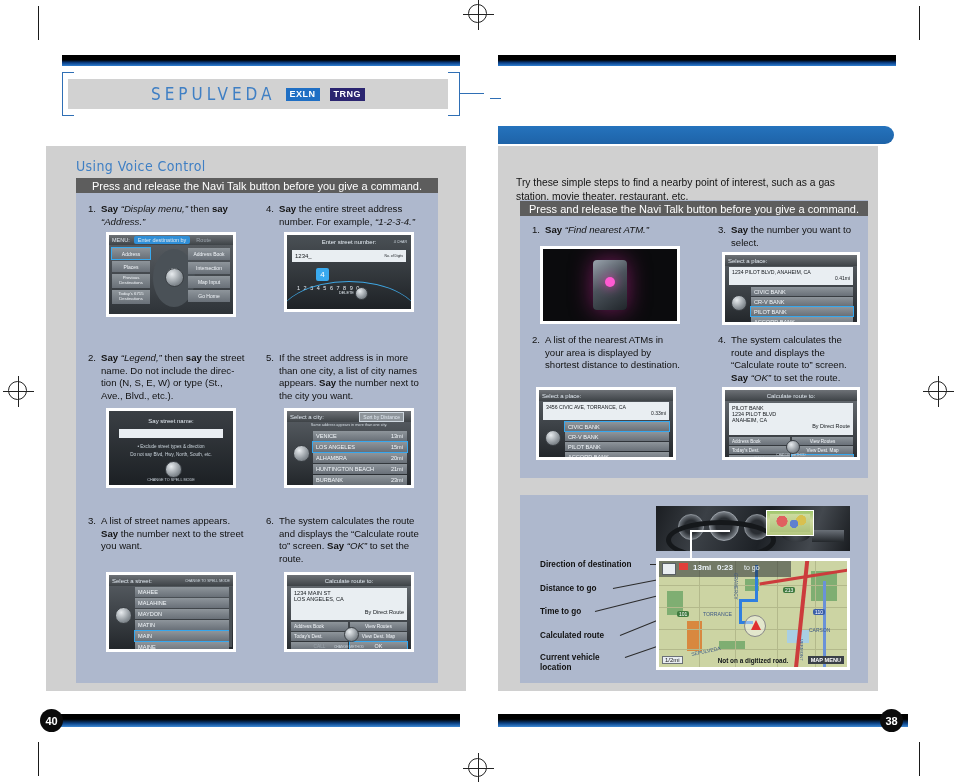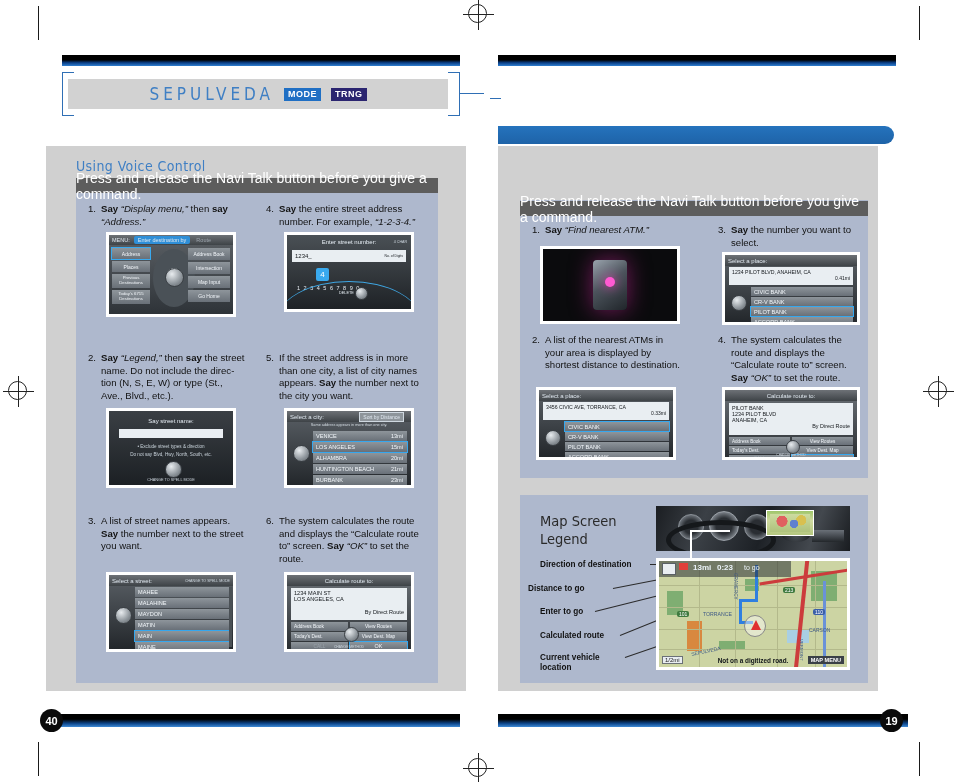--- a/index.html
+++ b/index.html
@@ -63,21 +63,21 @@
   .subpanel { position: absolute; background: #aeb8cd; }
 
   .h2 {
     position: absolute; color: #3f7fc4; font-size: 14px; letter-spacing: .4px;
     font-family: "DejaVu Sans Condensed", "Liberation Sans Narrow", "Liberation Sans", sans-serif;
   }
   .intro { position: absolute; font-size: 10.3px; line-height: 1.35; color: #141414; }
 
   .notebar {
     position: absolute; background: #5d5d5d; color: #fff;
-    font-size: 14px; display: flex; align-items: center; justify-content: center;
+    font-size: 11px; display: flex; align-items: center; justify-content: center;
   }
 
   .step { position: absolute; font-size: 9.6px; line-height: 1.32; color: #121212; }
   .step .n { position: absolute; left: 0; top: 0; }
   .step-body { margin-left: 13px; display: block; }
 
   
   .shot { position: absolute; background: #fff; padding: 3px; }
   .shot .inner { width: 100%; height: 100%; overflow: hidden; position: relative;
                  background: #2b2f33; }
@@ -130,21 +130,21 @@
   <div class="sheet" style="left:38px;top:40px;width:432px;height:700px;"></div>
 
   <div class="topbar" style="left:62px;top:55px;width:398px;"></div>
 
   <div class="brk" style="left:62px;top:72px;width:12px;height:44px;border-left-width:1px;border-top-width:1px;border-bottom-width:1px;"></div>
   <div class="brk" style="left:448px;top:72px;width:12px;height:44px;border-right-width:1px;border-top-width:1px;border-bottom-width:1px;"></div>
   <div class="brk" style="left:460px;top:93px;width:40px;border-top-width:1px;"></div>
 
   <div class="title-plate" style="left:68px;top:79px;width:380px;height:30px;">
     <span class="t">SEPULVEDA</span>
-    <span class="badge b1">MODE</span>
+    <span class="badge b1">EXLN</span>
     <span class="badge b2">TRNG</span>
   </div>
 
 
   <div class="panel" style="left:46px;top:146px;width:420px;height:545px;"></div>
 
   <div class="h2" style="left:76px;top:158px;">Using Voice Control</div>
 
   <div class="subpanel" style="left:76px;top:178px;width:362px;height:505px;"></div>
 
@@ -328,20 +328,21 @@
 
   <div class="sheet" style="left:484px;top:40px;width:432px;height:700px;"></div>
   <div class="topbar" style="left:498px;top:55px;width:398px;"></div>
 
   <div class="brk" style="left:490px;top:98px;width:11px;border-top-width:1px;"></div>
 
   <div class="band" style="left:498px;top:126px;width:396px;height:18px;border-top-right-radius:9px;border-bottom-right-radius:9px;"></div>
 
   <div class="panel" style="left:498px;top:146px;width:380px;height:545px;"></div>
 
+  <div class="intro" style="left:516px;top:176px;width:348px;">Try these simple steps to find a nearby point of interest, such as a gas station, movie theater, restaurant, etc.</div>
 
   <div class="subpanel" style="left:520px;top:200px;width:348px;height:278px;"></div>
   <div class="notebar" style="left:520px;top:201px;width:348px;height:15px;">Press and release the Navi Talk button before you give a command.</div>
 
   <div class="step" style="left:532px;top:224px;width:150px;">
     <span class="n">1.</span>
     <span class="step-body"><b>Say</b> <i>“Find nearest ATM.”</i></span>
   </div>
   <div class="shot" style="left:540px;top:246px;width:140px;height:78px;">
     <div class="inner" style="background:#0b0b0d;">
@@ -445,23 +446,20 @@
         </div>
       <div class="listrow sel" style="right:4px;top:65px;width:61px;height:7px;font-size:5px;justify-content:center;padding:0;">
           <span>OK</span>
         </div>
       <div style="position:absolute;left:0;right:0;bottom:0;text-align:center;font-size:3.3px;color:#cfd8e0;">CHANGE METHOD</div>
       <div class="knob" style="left:61px;top:50px;width:14px;height:14px;"></div>
     </div>
   </div>
 
   <div class="legend-panel" style="left:520px;top:495px;width:348px;height:188px;"></div>
-  <div class="legend-title" style="left:540px;top:512px;width:90px;">
-    <span>Map Screen Legend</span>
-  </div>
 
   <div class="dash" style="left:656px;top:506px;width:194px;height:45px;
        background:linear-gradient(110deg,#1b1e22 0%,#3b4046 25%,#1d2126 55%,#43484e 80%,#191c20 100%);">
     <div style="position:absolute;left:22px;top:8px;width:26px;height:26px;border-radius:50%;background:radial-gradient(circle,#2a2e33 40%,#6a7077 70%,#1e2126 100%);border:1px solid #8a9097;"></div>
     <div style="position:absolute;left:53px;top:5px;width:30px;height:30px;border-radius:50%;background:radial-gradient(circle,#2a2e33 40%,#7a8087 70%,#1e2126 100%);border:1px solid #9aa0a7;"></div>
     <div style="position:absolute;left:88px;top:8px;width:26px;height:26px;border-radius:50%;background:radial-gradient(circle,#2a2e33 40%,#6a7077 70%,#1e2126 100%);border:1px solid #8a9097;"></div>
     <div style="position:absolute;left:10px;top:14px;width:110px;height:40px;border-radius:50%;border:5px solid #15181b;"></div>
     <div style="position:absolute;left:126px;top:22px;width:28px;height:14px;border-radius:50%;background:radial-gradient(circle,#4b5157,#1c1f23);"></div>
     <div style="position:absolute;left:156px;top:24px;width:32px;height:12px;background:linear-gradient(to bottom,#6a7078,#23272b);"></div>
     <div style="position:absolute;left:110px;top:4px;width:48px;height:26px;border:1.5px solid #fff;background:linear-gradient(to bottom,#9fc66a 0%,#cfd9a0 40%,#b4c77f 100%);"></div>
@@ -469,24 +467,24 @@
         radial-gradient(circle at 30% 40%, #e06060 0 18%, transparent 19%),
         radial-gradient(circle at 60% 55%, #6080d0 0 16%, transparent 17%),
         radial-gradient(circle at 78% 35%, #d8c050 0 15%, transparent 16%),
         linear-gradient(to bottom,#cddba0,#aec27c);"></div>
   </div>
   <div style="position:absolute;left:690px;top:530px;width:1.5px;height:36px;background:#fff;"></div>
   <div style="position:absolute;left:690px;top:530px;width:40px;height:1.5px;background:#fff;"></div>
 
   <div class="legend-label" style="left:540px;top:560px;width:110px;">
     <span>Direction of destination</span></div>
-  <div class="legend-label" style="left:528px;top:584px;width:110px;">
+  <div class="legend-label" style="left:540px;top:584px;width:110px;">
     <span>Distance to go</span></div>
   <div class="legend-label" style="left:540px;top:607px;width:110px;">
-    <span>Enter to go</span></div>
+    <span>Time to go</span></div>
   <div class="legend-label" style="left:540px;top:631px;width:110px;">
     <span>Calculated route</span></div>
   <div class="legend-label" style="left:540px;top:653px;width:90px;">
     <span>Current vehicle location</span></div>
 
   <div class="leader" style="left:650px;top:564px;width:60px;"></div>
   <div class="leader" style="left:613px;top:588px;width:110px;transform:rotate(-11deg);"></div>
   <div class="leader" style="left:595px;top:611px;width:135px;transform:rotate(-14deg);"></div>
   <div class="leader" style="left:620px;top:635px;width:130px;transform:rotate(-22deg);"></div>
   <div class="leader" style="left:625px;top:657px;width:140px;transform:rotate(-19deg);"></div>
@@ -538,15 +536,15 @@
 
       <div style="position:absolute;left:74px;top:12px;font-size:4.6px;color:#3f5a86;writing-mode:vertical-rl;">GRAMERCY</div>
       <div style="position:absolute;left:44px;top:50px;font-size:5.2px;color:#3f5a86;">TORRANCE</div>
       <div style="position:absolute;left:32px;top:87px;font-size:5px;color:#3f5a86;transform:rotate(-12deg);">SEPULVEDA</div>
       <div style="position:absolute;left:150px;top:66px;font-size:5px;color:#3f5a86;">CARSON</div>
       <div style="position:absolute;left:140px;top:78px;font-size:4.4px;color:#3f5a86;writing-mode:vertical-rl;">VERMONT</div>
     </div>
   </div>
 
   <div class="footbar" style="left:498px;top:714px;width:410px;"></div>
-  <div class="pagenum" style="left:880px;top:709px;">19</div>
+  <div class="pagenum" style="left:880px;top:709px;">38</div>
 
 </div>
 
 </body></html>

